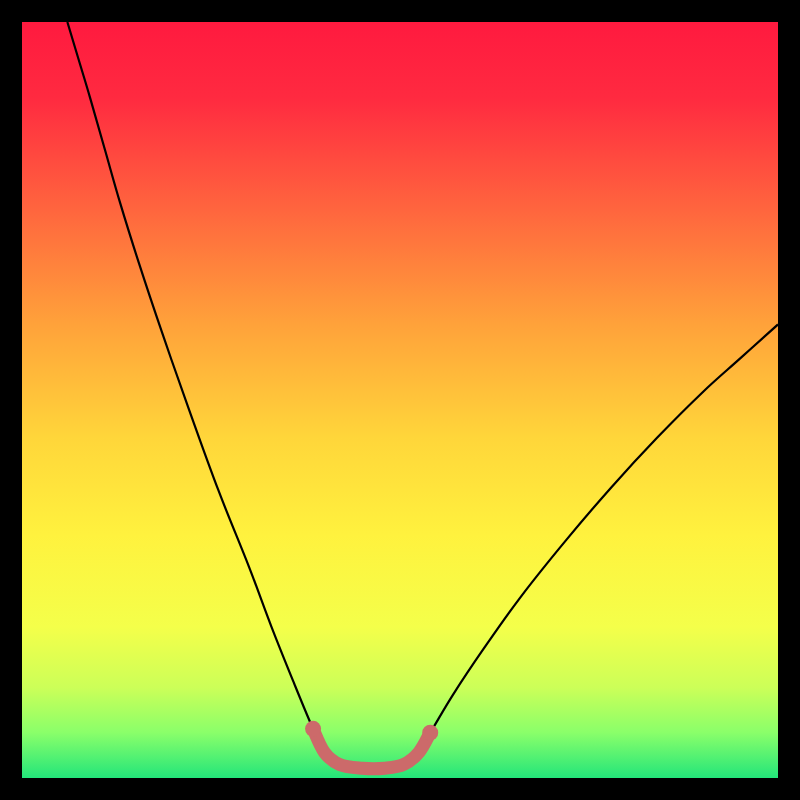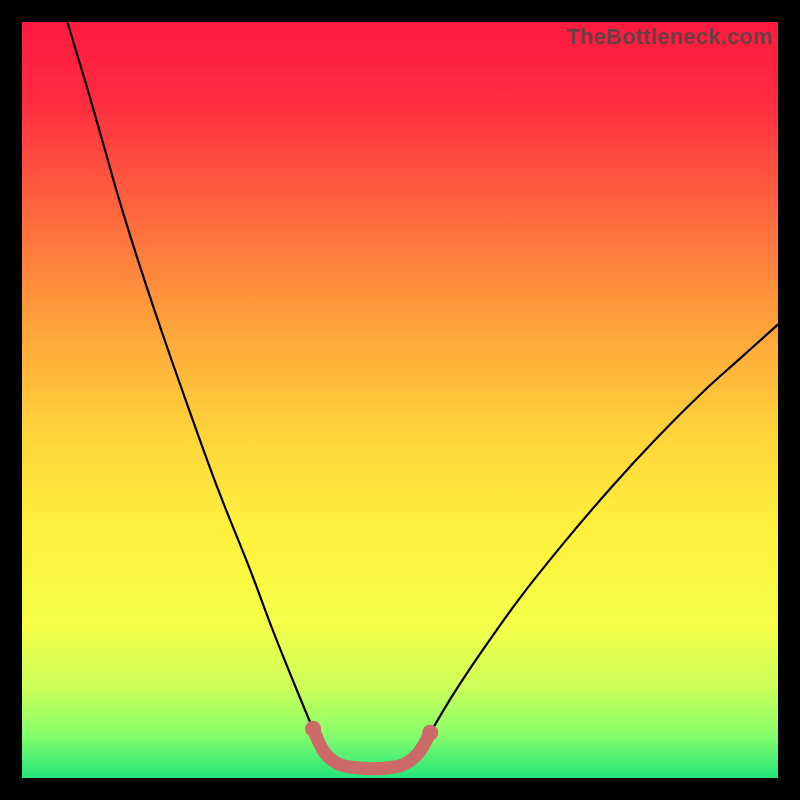--- a/index.html
+++ b/index.html
@@ -79,15 +79,14 @@
           <path d="M 45.36 0 C 47.40 6.80, 52.62 24.19, 56.70 37.80 C 60.78 51.41, 63.28 59.27, 68.04 75.60 C 72.80 91.93, 77.72 109.47, 83.16 128.52 C 88.60 147.57, 92.16 161.03, 98.28 181.44 C 104.40 201.85, 109.70 218.79, 117.18 241.92 C 124.66 265.05, 131.01 284.10, 139.86 309.96 C 148.71 335.82, 156.11 356.98, 166.32 385.56 C 176.53 414.14, 185.67 440.14, 196.56 468.72 C 207.45 497.30, 217.27 519.83, 226.80 544.32 C 236.33 568.81, 241.32 583.71, 249.48 604.80 C 257.64 625.89, 264.68 643.13, 272.16 661.50 C 279.64 679.87, 285.34 693.93, 291.06 706.86 C 296.78 719.79, 301.60 728.56, 303.91 733.32" fill="none" stroke="#000000" stroke-width="2.2" stroke-linecap="butt" stroke-linejoin="round"></path>
           <path d="M 393.12 733.32 C 395.84 729.24, 401.44 721.53, 408.24 710.64 C 415.04 699.75, 421.39 687.81, 430.92 672.84 C 440.45 657.87, 448.91 645.17, 461.16 627.48 C 473.41 609.79, 483.99 594.29, 498.96 574.56 C 513.93 554.83, 527.99 537.59, 544.32 517.86 C 560.65 498.13, 573.35 483.31, 589.68 464.94 C 606.01 446.57, 618.71 432.81, 635.04 415.80 C 651.37 398.79, 665.43 384.73, 680.40 370.44 C 695.37 356.15, 704.59 348.67, 718.20 336.42 C 731.81 324.17, 749.20 308.52, 756.00 302.40" fill="none" stroke="#000000" stroke-width="2.2" stroke-linecap="butt" stroke-linejoin="round"></path>
           <path d="M 291.06 706.86 C 293.10 711.08, 297.64 723.90, 302.40 730.30 C 307.16 736.69, 310.72 739.53, 317.52 742.39 C 324.32 745.25, 332.04 745.49, 340.20 746.17 C 348.36 746.85, 355.40 746.85, 362.88 746.17 C 370.36 745.49, 375.66 745.25, 381.78 742.39 C 387.90 739.53, 392.14 736.01, 396.90 730.30 C 401.66 724.58, 406.20 714.18, 408.24 710.64" fill="none" stroke="#cc6a6a" stroke-width="13" stroke-linecap="round" stroke-linejoin="round"></path>
         </g>
       <g id="dots-group">
           <circle cx="291.06" cy="706.86" r="8" fill="#cc6a6a"></circle>
           <circle cx="408.24" cy="710.64" r="8" fill="#cc6a6a"></circle>
         </g>
     </svg>
 
-    <div class="watermark">TheBottleneck.com</div>
   </div>
 </div>
 
 </body></html>

